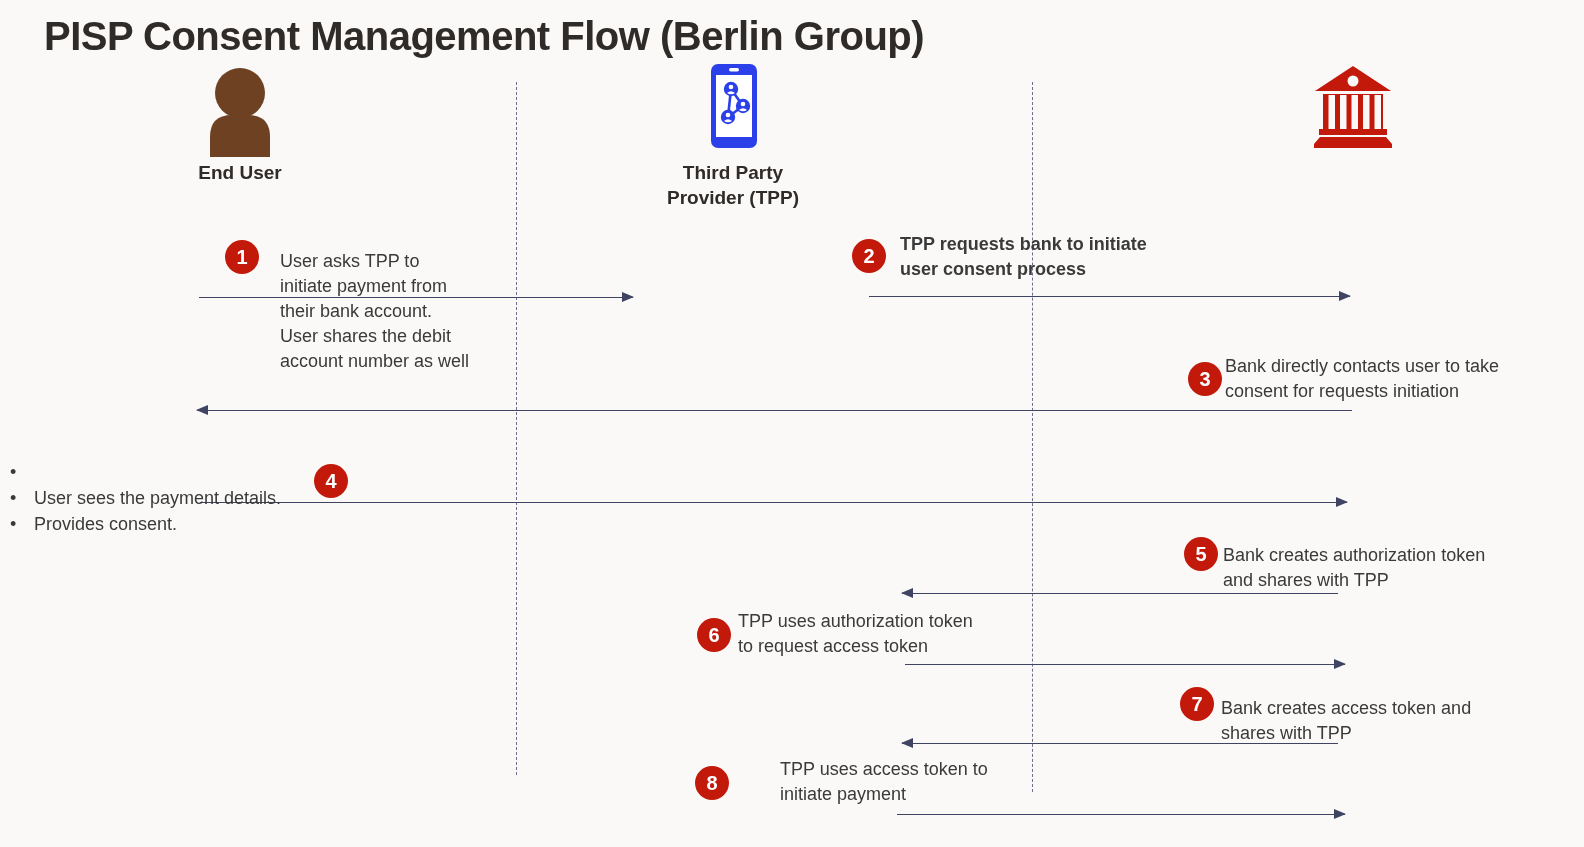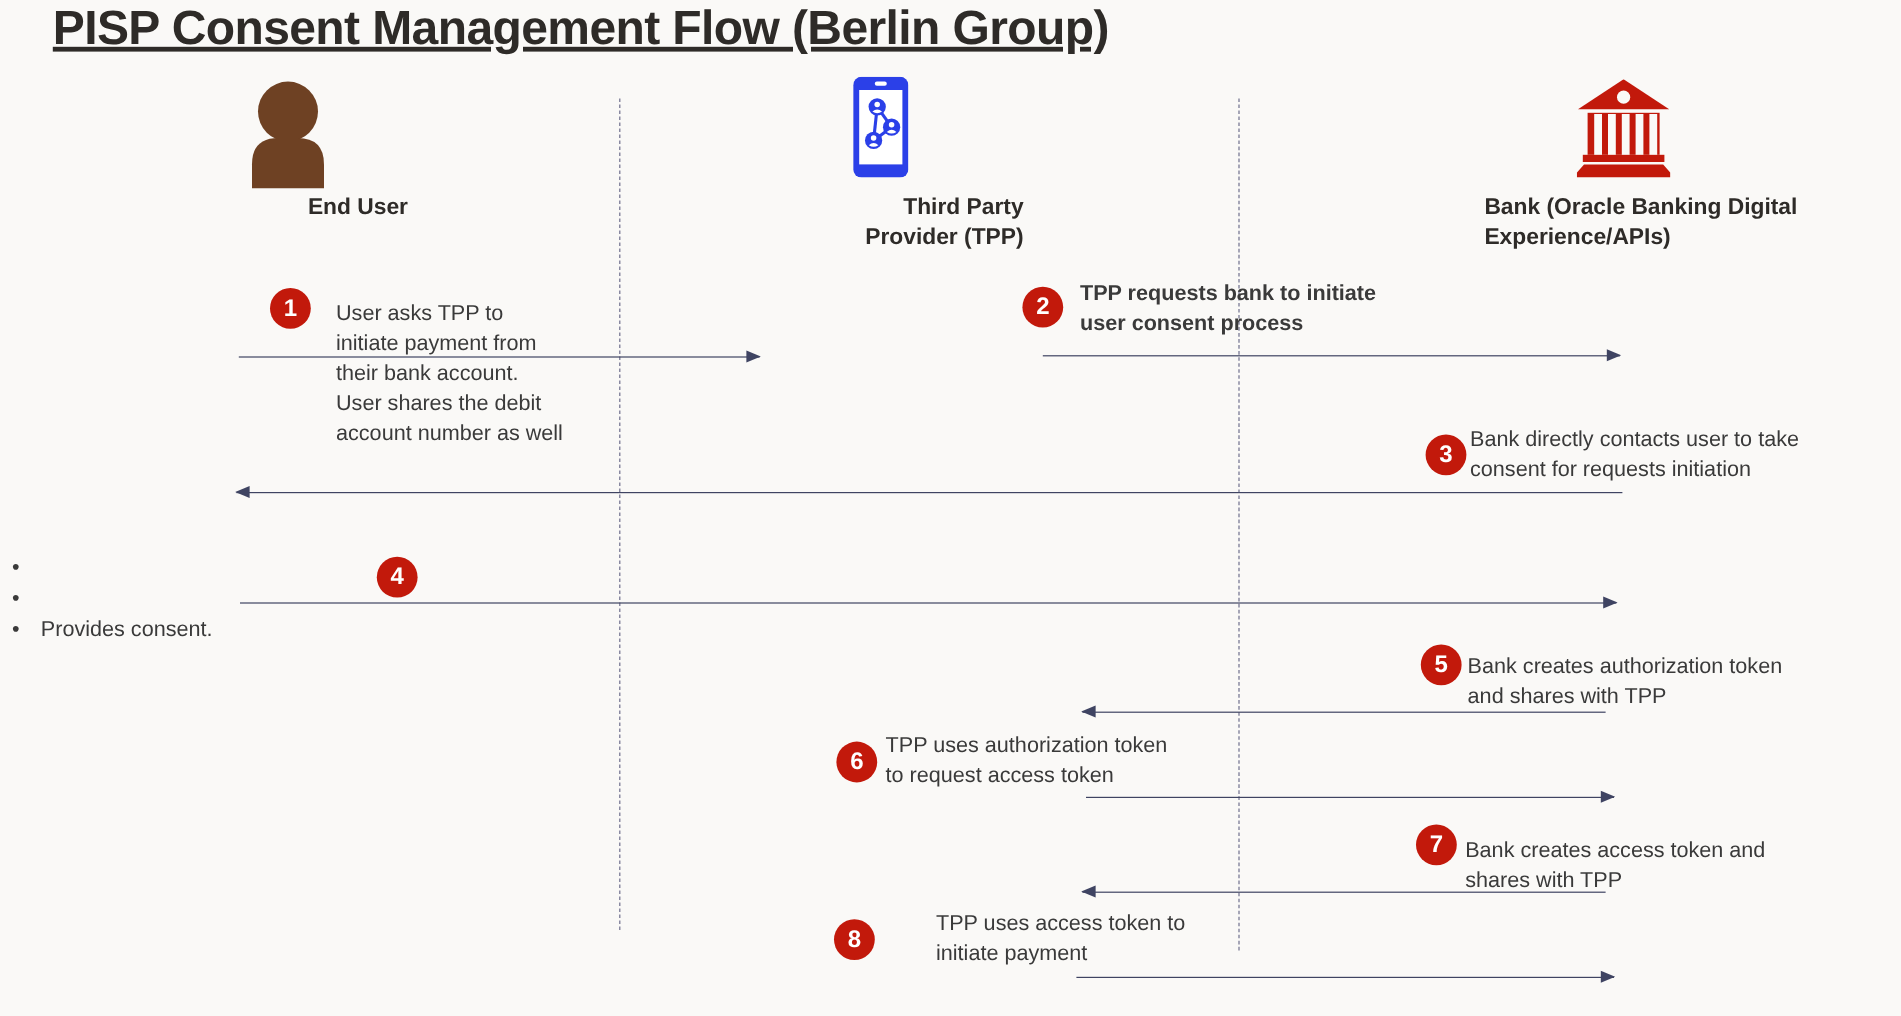--- a/index.html
+++ b/index.html
@@ -3,31 +3,30 @@
 <meta charset="utf-8">
 <style>
   html,body { margin:0; padding:0; }
   .canvas {
     position:relative; width:1584px; height:847px;
     background:var(--background,#faf9f7);
     font-family:"Liberation Sans",sans-serif;
     overflow:hidden;
   }
   .title {
-    position:absolute; left:44px; top:2px; margin:0;
+    position:absolute; left:44px; top:14px; margin:0;
     font-size:40px; font-weight:800; letter-spacing:-0.5px;
     color:var(--title_text,#2e2b28);
-    text-decoration:underline;
   }
   .actor { position:absolute; }
   .actor-label {
     position:absolute; font-weight:700; font-size:19px; line-height:25px;
     color:var(--title_text,#2e2b28); white-space:pre-line;
   }
-  .actor-label.center { text-align:right; }
+  .actor-label.center { text-align:center; }
   .sep {
     position:absolute; width:0;
     border-left:1.5px dashed var(--separator,#6e6e8c);
   }
   .badge {
     position:absolute; width:34px; height:34px; border-radius:50%;
     background:var(--circle_red,#c2190b); color:#ffffff;
     font-size:20px; font-weight:700;
     display:flex; align-items:center; justify-content:center;
     transform:translate(-50%,-50%);
@@ -115,22 +114,20 @@
           <circle cx="39" cy="15" r="5.5"></circle>
           <rect x="14.5" y="29" width="6.5" height="34"></rect>
           <rect x="26" y="29" width="6.5" height="34"></rect>
           <rect x="37.5" y="29" width="6.5" height="34"></rect>
           <rect x="49" y="29" width="6.5" height="34"></rect>
           <rect x="60.5" y="29" width="6.5" height="34"></rect>
         </g>
       </svg>
     </span>
   </div>
-  <div class="actor-label" style="left:1237px;top:160px;width:285px;">Bank (Oracle Banking Digital
-Experience/APIs)</div>
 
   <div id="separators">
       <div class="sep" style="left: 516px; top: 82px; height: 693px;"></div>
       <div class="sep" style="left: 1032px; top: 82px; height: 710px;"></div>
     </div>
 
   <div id="steps">
       <div class="badge" style="left: 242px; top: 257px;">1</div>
       <div class="step-text" style="left: 280px; top: 237px; margin-top: 12px;">User asks TPP to
 initiate payment from
@@ -181,20 +178,21 @@
         <div class="head right"></div>
       </div>
     </div>
 
   <div class="bullets" id="bullets">
       <div class="bullet-item">
         <div class="bullet-dot">•</div>
       </div>
       <div class="bullet-item">
         <div class="bullet-dot">•</div>
+        <div class="bullet-text">User sees the payment details.</div>
       </div>
       <div class="bullet-item">
         <div class="bullet-dot">•</div>
         <div class="bullet-text">Provides consent.</div>
       </div>
     </div>
 
 </div>
 
 </body></html>

